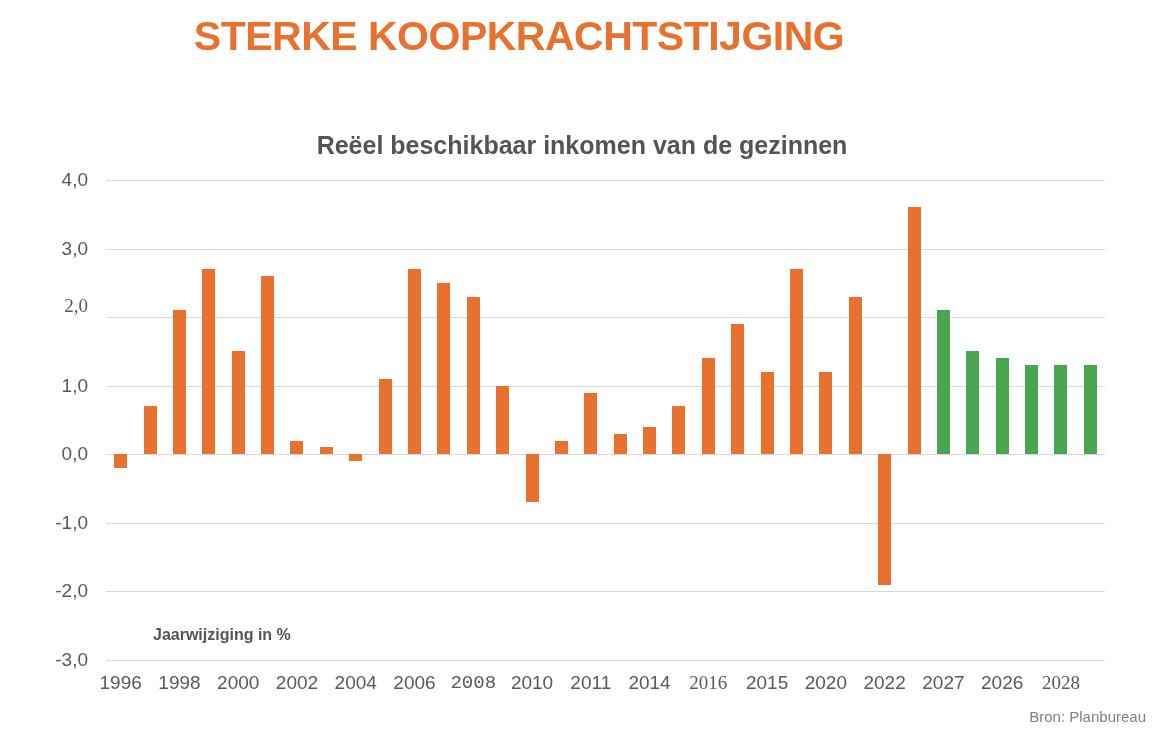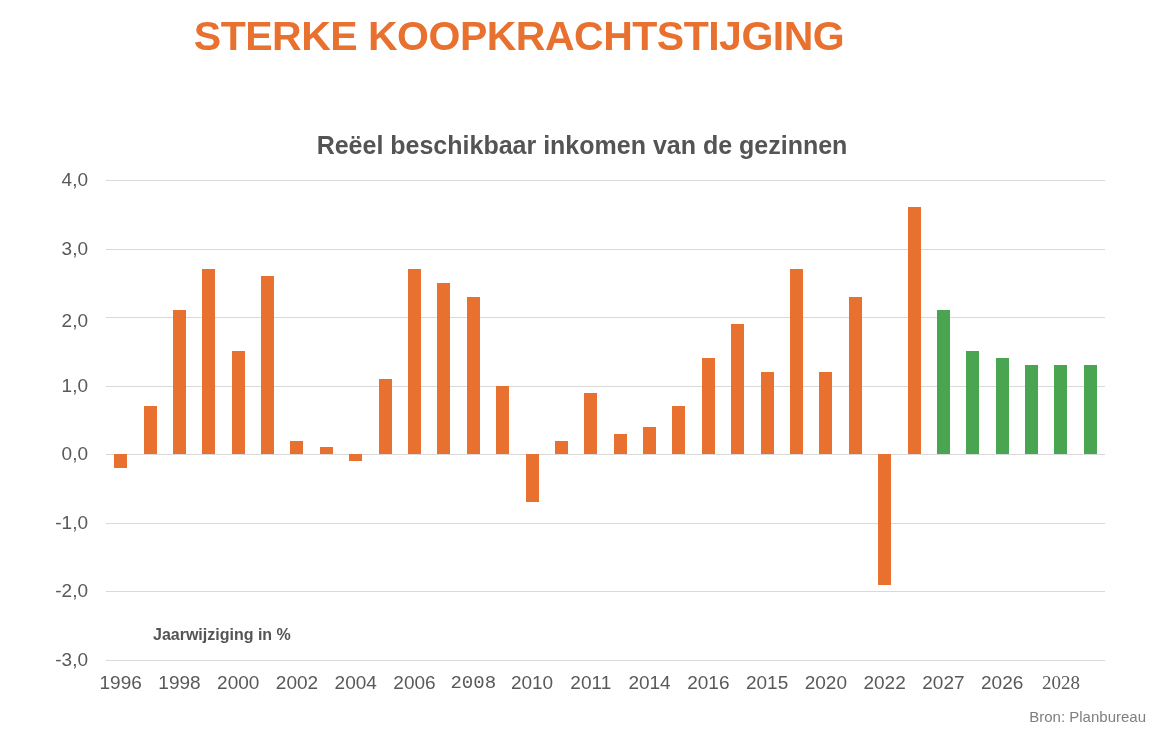--- a/index.html
+++ b/index.html
@@ -120,21 +120,21 @@
     <div class="gridline" style="top: 317.143px; left: 106px; width: 999px;"></div>
     <div class="gridline" style="top: 385.714px; left: 106px; width: 999px;"></div>
     <div class="gridline" style="top: 454.286px; left: 106px; width: 999px;"></div>
     <div class="gridline" style="top: 522.857px; left: 106px; width: 999px;"></div>
     <div class="gridline" style="top: 591.429px; left: 106px; width: 999px;"></div>
     <div class="gridline" style="top: 660px; left: 106px; width: 999px;"></div>
   </div>
 <div id="yticks-layer">
     <div class="ytick" style="top: 180px;">4,0</div>
     <div class="ytick" style="top: 248.571px;">3,0</div>
-    <div class="ytick" style="top: 321px;">2,0</div>
+    <div class="ytick" style="top: 306px; font-family: Liberation Serif, serif;">2,0</div>
     <div class="ytick" style="top: 385.714px;">1,0</div>
     <div class="ytick" style="top: 454.286px;">0,0</div>
     <div class="ytick" style="top: 522.857px;">-1,0</div>
     <div class="ytick" style="top: 591.429px;">-2,0</div>
     <div class="ytick" style="top: 660px;">-3,0</div>
   </div>
 
 <div id="plot">
   <div id="bars-layer">
       <div class="bar orange" title="1996: -0.2" style="left: 8.19118px; top: 274.286px; width: 13px; height: 13.7143px; background: rgb(232, 113, 47);"></div>
@@ -178,21 +178,21 @@
     <div class="xtick" style="left: 120.691px;">1996</div>
     <div class="xtick" style="left: 179.456px;">1998</div>
     <div class="xtick" style="left: 238.221px;">2000</div>
     <div class="xtick" style="left: 296.985px;">2002</div>
     <div class="xtick" style="left: 355.75px;">2004</div>
     <div class="xtick" style="left: 414.515px;">2006</div>
     <div class="xtick" style="left: 473.279px; font-family: Liberation Mono, monospace;">2008</div>
     <div class="xtick" style="left: 532.044px;">2010</div>
     <div class="xtick" style="left: 590.809px;">2011</div>
     <div class="xtick" style="left: 649.574px;">2014</div>
-    <div class="xtick" style="left: 708.338px;">2016</div>
+    <div class="xtick" style="left: 708.338px; font-family: Liberation Serif, serif;">2016</div>
     <div class="xtick" style="left: 767.103px;">2015</div>
     <div class="xtick" style="left: 825.868px;">2020</div>
     <div class="xtick" style="left: 884.632px;">2022</div>
     <div class="xtick" style="left: 943.397px;">2027</div>
     <div class="xtick" style="left: 1002.16px;">2026</div>
     <div class="xtick" style="left: 1060.93px; font-family: Liberation Serif, serif;">2028</div>
   </div>
 
 <div id="axis-note">Jaarwijziging in %</div>
 <div id="source-note">Bron: Planbureau</div>

